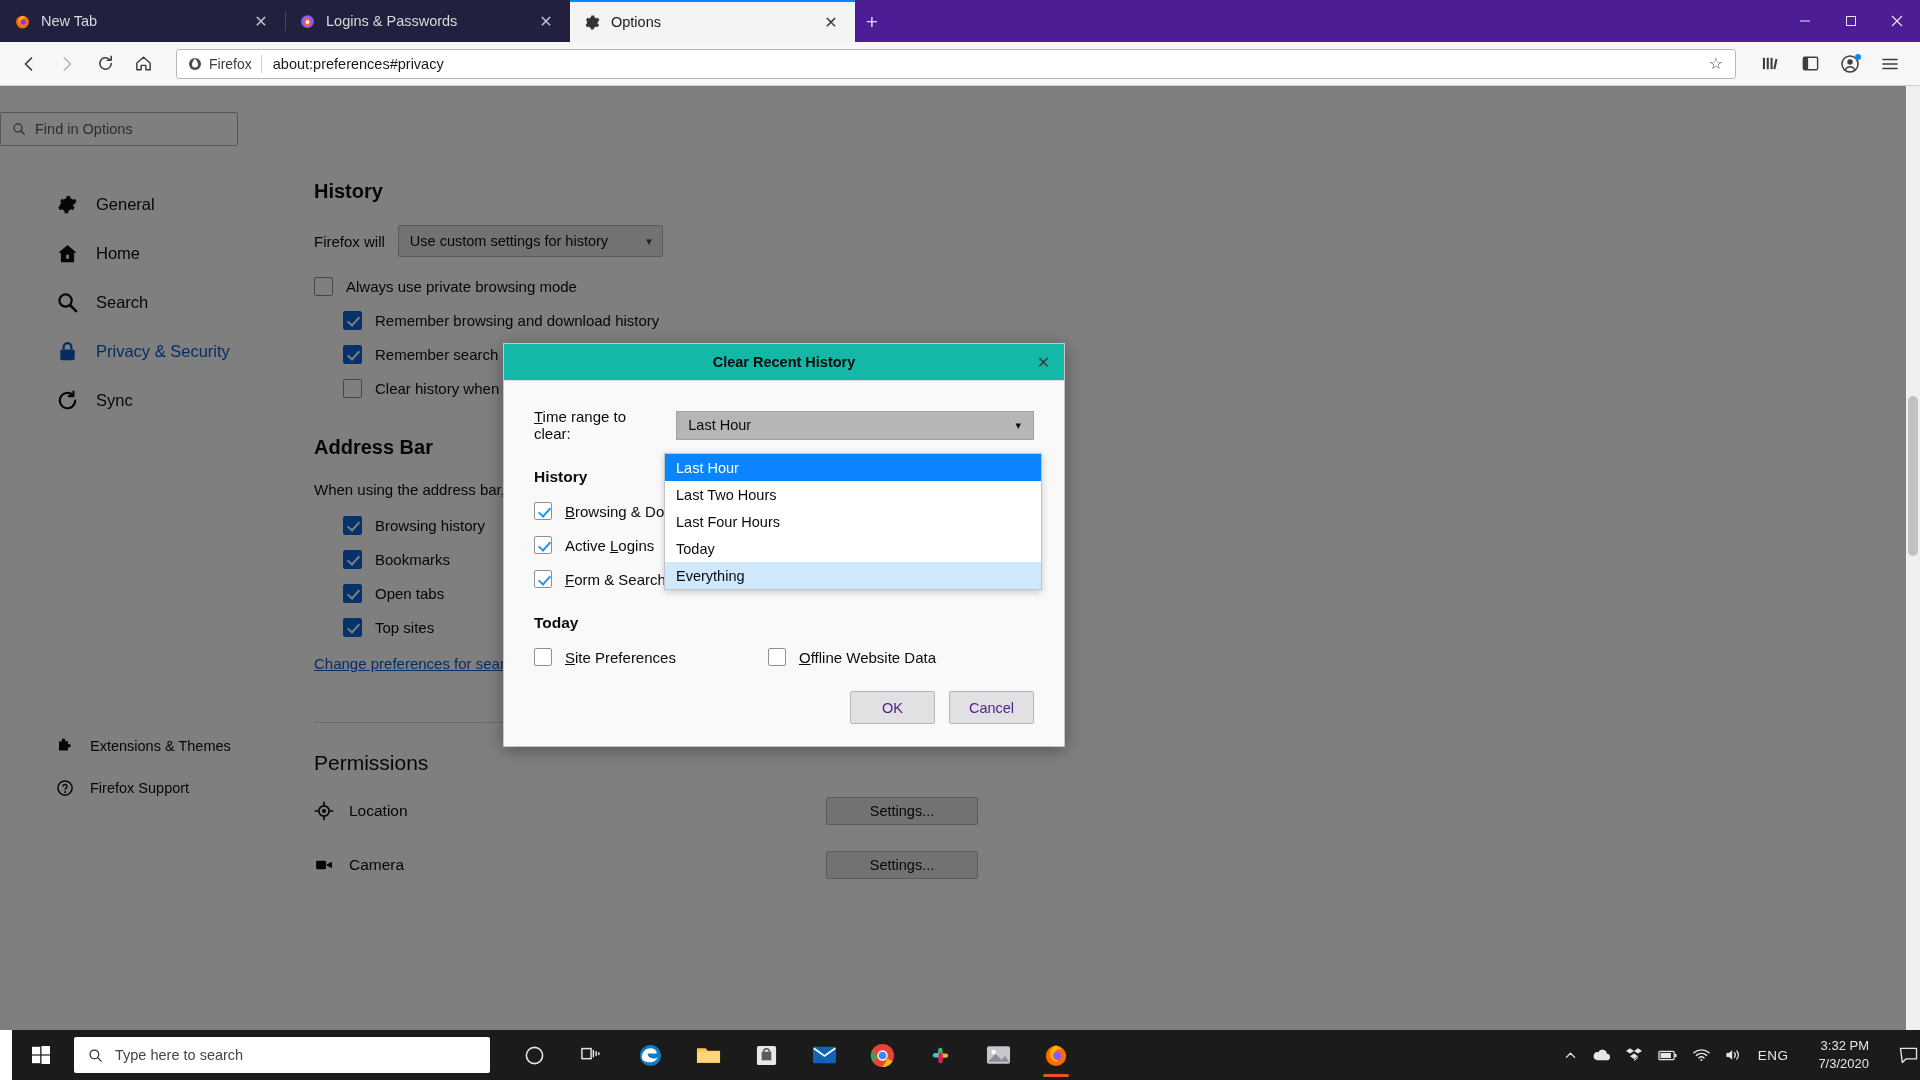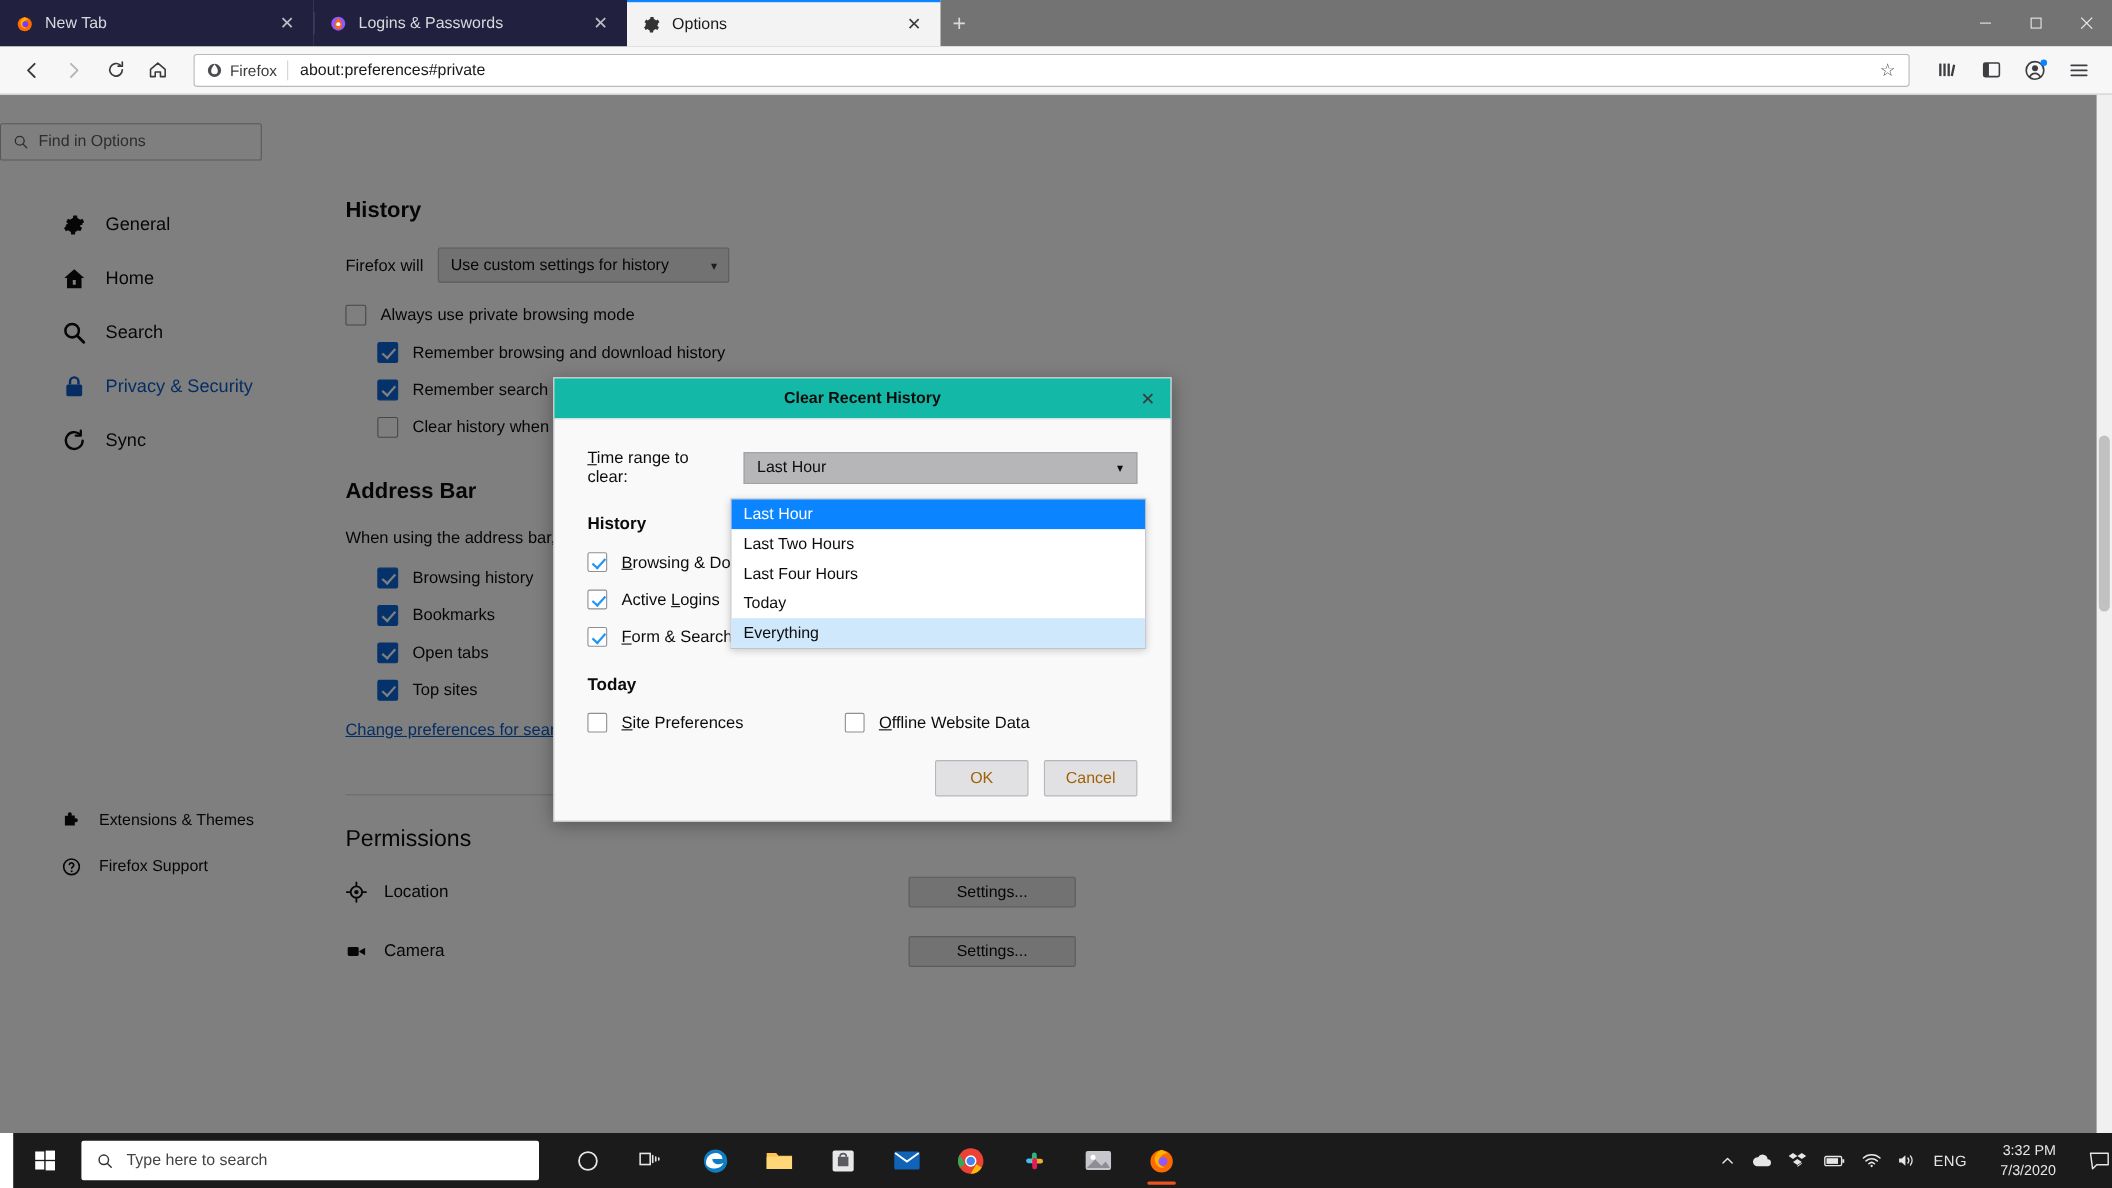--- a/index.html
+++ b/index.html
@@ -5,21 +5,21 @@
   * { margin:0; padding:0; box-sizing:border-box; }
   html,body { width:1920px; height:1080px; overflow:hidden; }
   body {
     font-family:"Liberation Sans", sans-serif;
     background:#fff;
     -webkit-font-smoothing:antialiased;
   }
 
   
   #tabstrip {
-    height:42px; background:#737373; display:flex; align-items:flex-end;
+    height:42px; background:#4c1d95; display:flex; align-items:flex-end;
     position:relative;
   }
   .tab {
     height:42px; width:285px; display:flex; align-items:center;
     padding:0 14px; gap:10px; color:#d8d8dd; font-size:14.5px;
     position:relative; cursor:default;
   }
   .tab.inactive { background:#21213f; }
   .tab.inactive + .tab.inactive::before {
     content:""; position:absolute; left:0; top:11px; height:20px; width:1px;
@@ -218,21 +218,21 @@
     height:10px; border:solid #2196f3; border-width:0 2.3px 2.3px 0;
     transform:rotate(42deg);
   }
   #data-grid { display:flex; }
   #data-grid > .mcb { width:234px; margin-bottom:0; }
   #modal-btns {
     position:absolute; right:30px; bottom:22px; display:flex; gap:14px;
   }
   .mbtn {
     width:85px; height:33px; background:#e1e1e3; border:1px solid #b6b6ba;
-    border-radius:2px; font-size:14.5px; color:#a16207; display:flex;
+    border-radius:2px; font-size:14.5px; color:#4c1d95; display:flex;
     align-items:center; justify-content:center; cursor:pointer;
   }
 
   
   #taskbar {
     position:absolute; left:12px; bottom:0; width:1920px; height:50px;
     background:#1b1b1b; display:flex; align-items:center; z-index:90;
   }
   #start {
     width:58px; height:50px; display:flex; align-items:center;
@@ -341,21 +341,21 @@
 
   <div id="urlbar">
     <div id="identity">
       <svg width="16" height="16" viewBox="0 0 32 32">
         <circle cx="16" cy="16" r="12" fill="#4a4a50"></circle>
         <path d="M16 5c-4 5-6 8-6 12a6 6 0 1012 0c0-4-2-7-6-12z" fill="#fff"></path>
       </svg>
       <span id="identity-label">Firefox</span>
     </div>
     <div id="url-divider"></div>
-    <span id="url-text">about:preferences#private</span>
+    <span id="url-text">about:preferences#privacy</span>
     <span id="star-icon">☆</span>
   </div>
 
   <div class="toolbtn">
     <svg width="19" height="19" viewBox="0 0 20 20">
         <rect x="2" y="4" width="2.2" height="12" fill="#3c3c41"></rect>
         <rect x="6" y="4" width="2.2" height="12" fill="#3c3c41"></rect>
         <rect x="10" y="4" width="2.2" height="12" fill="#3c3c41"></rect>
         <rect x="14.2" y="5" width="2.2" height="11" fill="#3c3c41" transform="rotate(12 15 10)"></rect>
       </svg>

